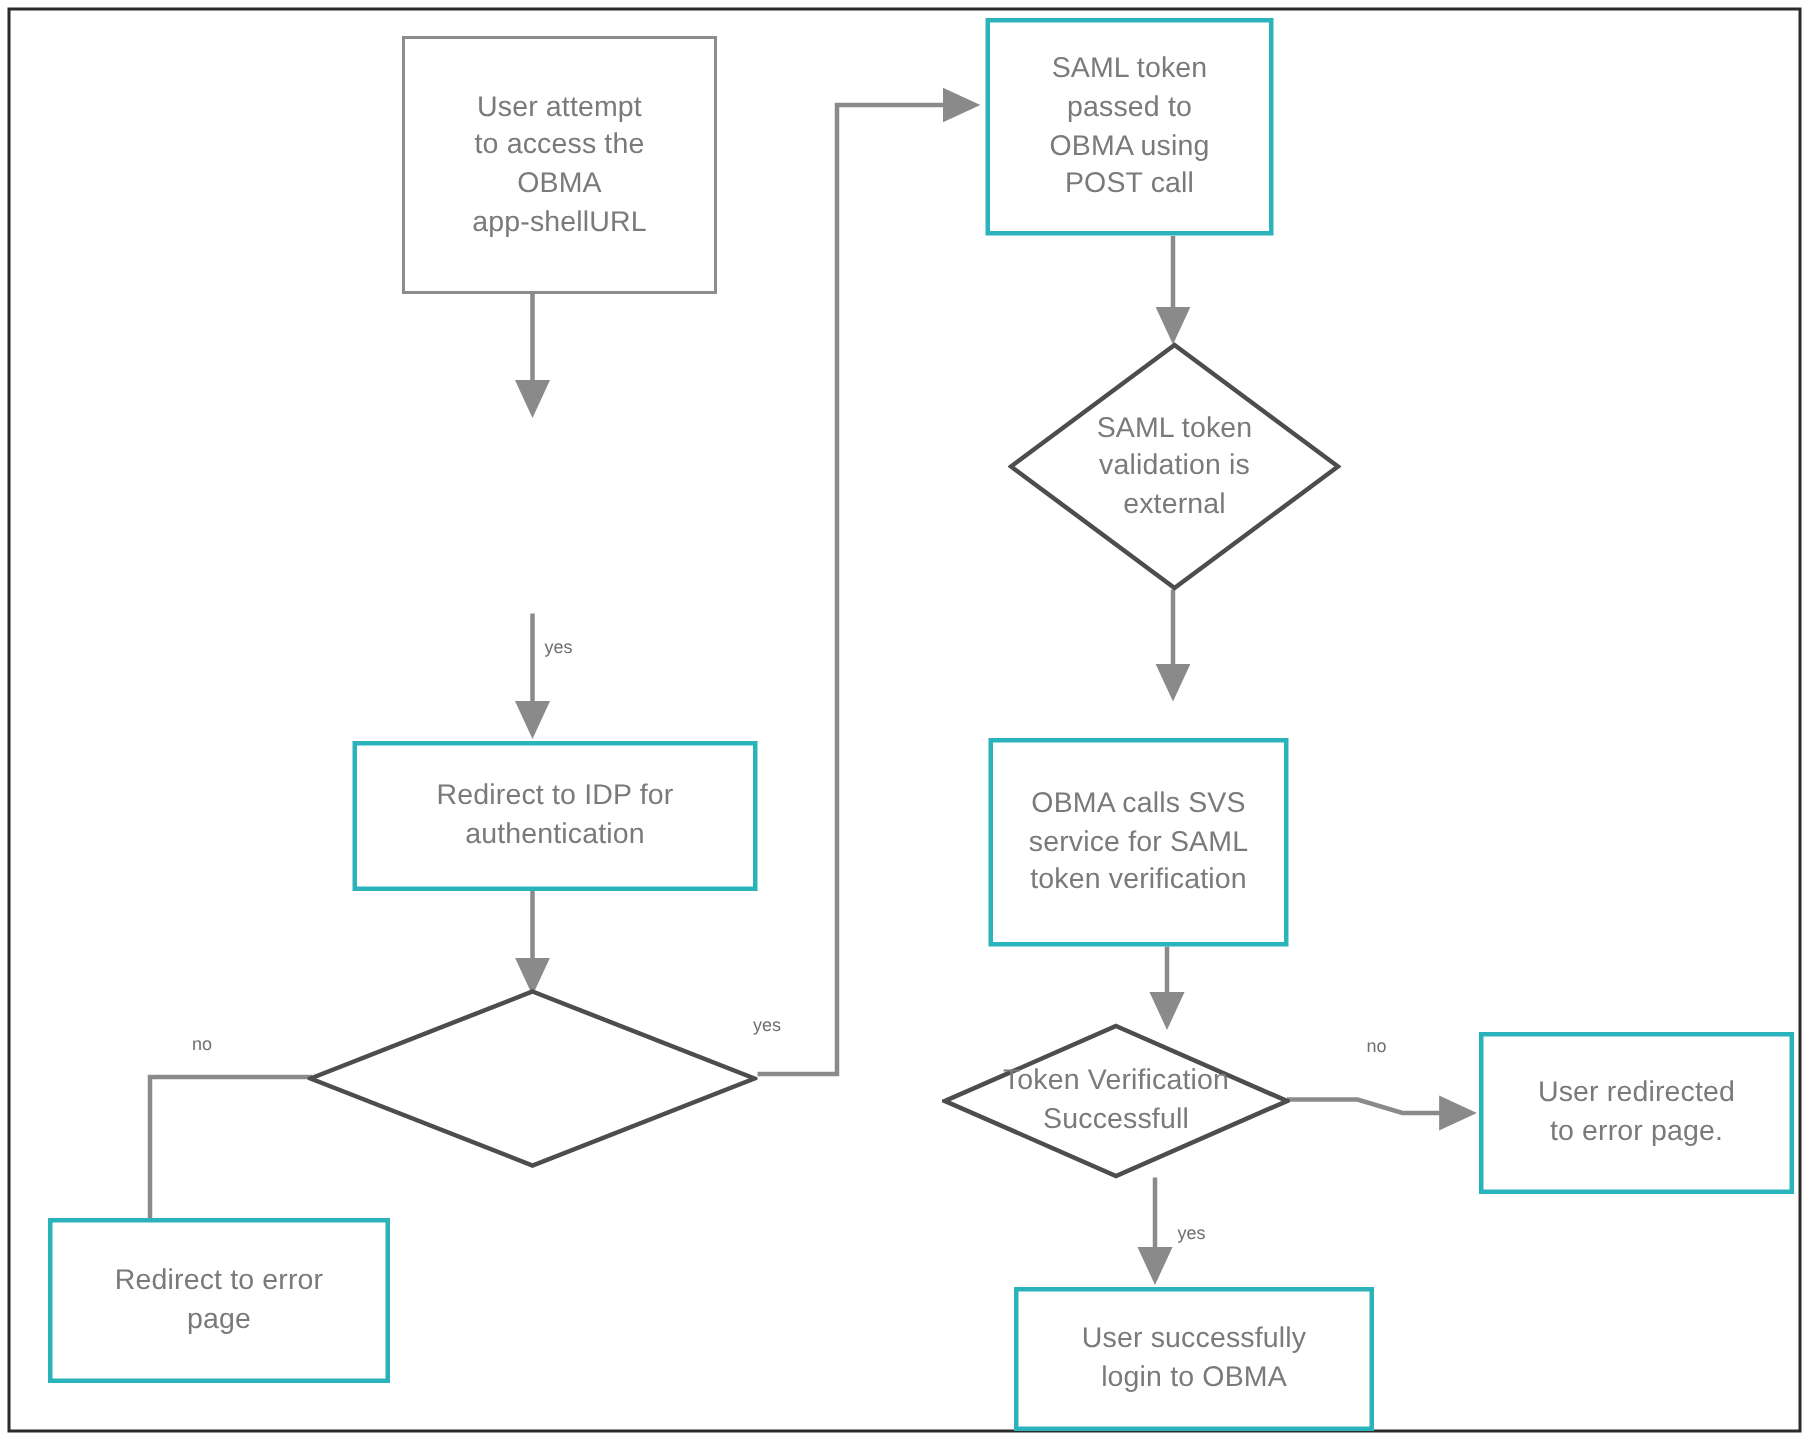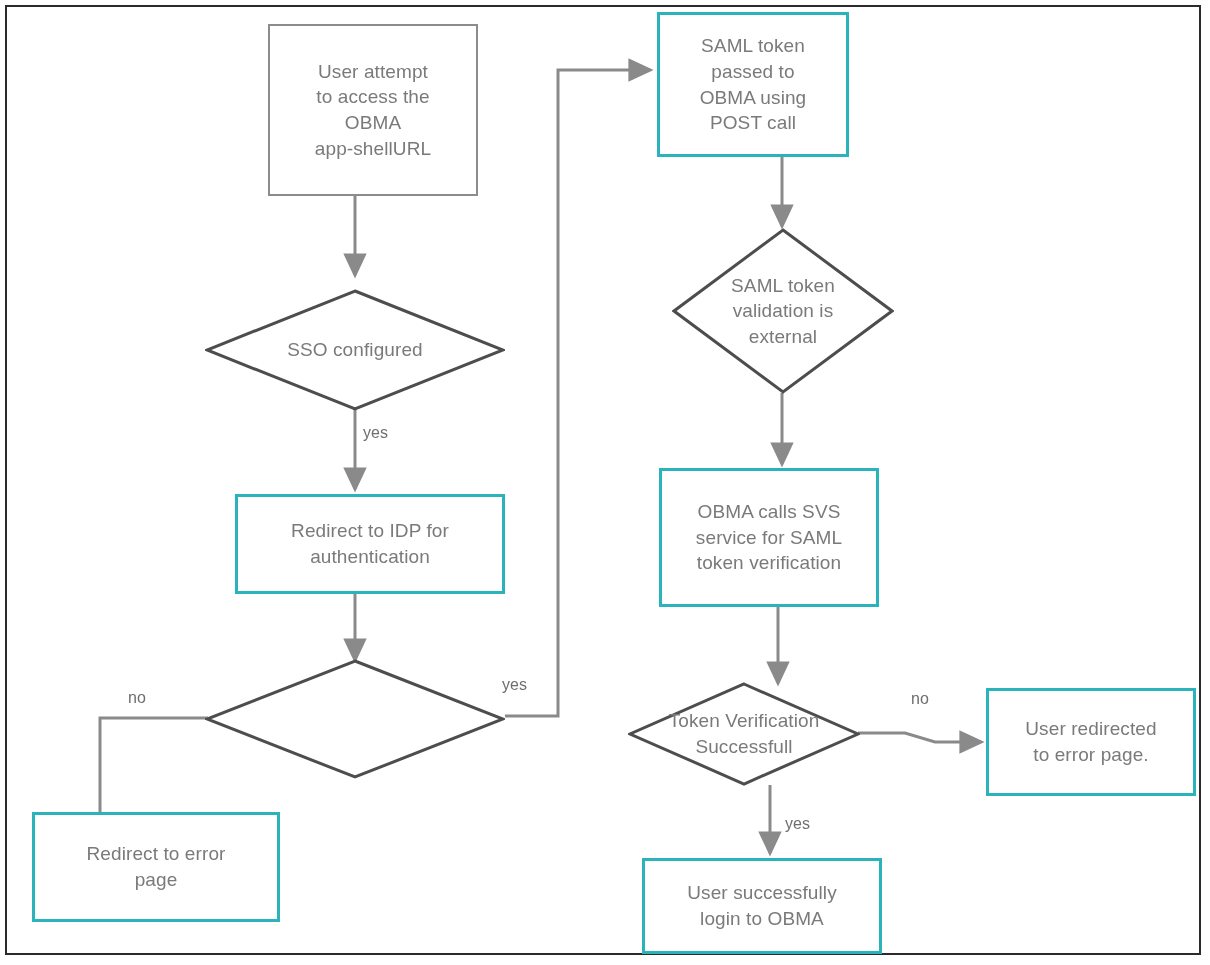--- a/index.html
+++ b/index.html
@@ -71,21 +71,21 @@
   }
   .node.diamond .label {
     position: relative;
     z-index: 2;
     white-space: pre-line;
     padding: 0 6px;
   }
   .edge-label {
     position: absolute;
     color: #6e6e6e;
-    font-size: 16px;
+    font-size: 12px;
     background: transparent;
     white-space: nowrap;
   }
 </style>
 </head>
 <body>
 
 <div id="canvas">
 
   <div id="frame"></div>
@@ -118,79 +118,73 @@
     <path d="M770,785 L770,853" fill="none" stroke="#8a8a8a" stroke-width="3" marker-end="url(#arrow)"></path>
   </svg>
 
   <div class="node box" style="left:268px; top:24px; width:210px; height:172px;">
     <span class="label">User attempt
 to access   the
 OBMA
 app-shellURL</span>
   </div>
 
-  <div class="node diamond" style="left:205px; top:289px; width:300px; height:122px;">
-    <svg class="dshape" viewBox="0 0 300 122" preserveAspectRatio="none">
-      <polygon points="150,2 298,61 150,120 2,61" fill="#ffffff" stroke="#4d4d4d" stroke-width="3" vector-effect="non-scaling-stroke"></polygon>
-    </svg>
-    <span class="label">SSO configured</span>
-  </div>
 
   <div class="node box teal" style="left:235px; top:494px; width:270px; height:100px;">
     <span class="label">Redirect to IDP for
 authentication</span>
   </div>
 
   <div class="node diamond" style="left:205px; top:659px; width:300px; height:120px;">
     <svg class="dshape" viewBox="0 0 300 120" preserveAspectRatio="none">
       <polygon points="150,2 298,60 150,118 2,60" fill="#ffffff" stroke="#4d4d4d" stroke-width="3" vector-effect="non-scaling-stroke"></polygon>
     </svg>
   </div>
 
-  <div class="node box teal" style="left:32px; top:812px; width:248px; height:110px;">
+  <div class="node box teal" style="left:32px; top:812px; width:228px; height:110px;">
     <span class="label">Redirect to error
 page</span>
   </div>
 
   <div class="node box teal" style="left:657px; top:12px; width:192px; height:145px;">
     <span class="label">SAML token
 passed to
 OBMA using
 POST call</span>
   </div>
 
   <div class="node diamond" style="left:672px; top:228px; width:222px; height:166px;">
     <svg class="dshape" viewBox="0 0 222 166" preserveAspectRatio="none">
       <polygon points="111,2 220,83 111,164 2,83" fill="#ffffff" stroke="#4d4d4d" stroke-width="3" vector-effect="non-scaling-stroke"></polygon>
     </svg>
     <span class="label">SAML token
 validation is
 external</span>
   </div>
 
-  <div class="node box teal" style="left:659px; top:468px; width:220px; height:139px;">
+  <div class="node box teal" style="left:659px; top:492px; width:200px; height:139px;">
     <span class="label">OBMA calls SVS
 service for SAML
 token verification</span>
   </div>
 
   <div class="node diamond" style="left:628px; top:682px; width:232px; height:104px;">
     <svg class="dshape" viewBox="0 0 232 104" preserveAspectRatio="none">
       <polygon points="116,2 230,52 116,102 2,52" fill="#ffffff" stroke="#4d4d4d" stroke-width="3" vector-effect="non-scaling-stroke"></polygon>
     </svg>
     <span class="label">Token Verification
 Successfull</span>
   </div>
 
   <div class="node box teal" style="left:986px; top:688px; width:210px; height:108px;">
     <span class="label">User redirected
 to error page.</span>
   </div>
 
-  <div class="node box teal" style="left:642px; top:858px; width:240px; height:96px;">
+  <div class="node box teal" style="left:676px; top:858px; width:240px; height:96px;">
     <span class="label">User successfully
 login to OBMA</span>
   </div>
 
   <span class="edge-label" style="left:363px; top:424px;">yes</span>
 
   <span class="edge-label" style="left:128px; top:689px;">no</span>
 
   <span class="edge-label" style="left:502px; top:676px;">yes</span>
 

